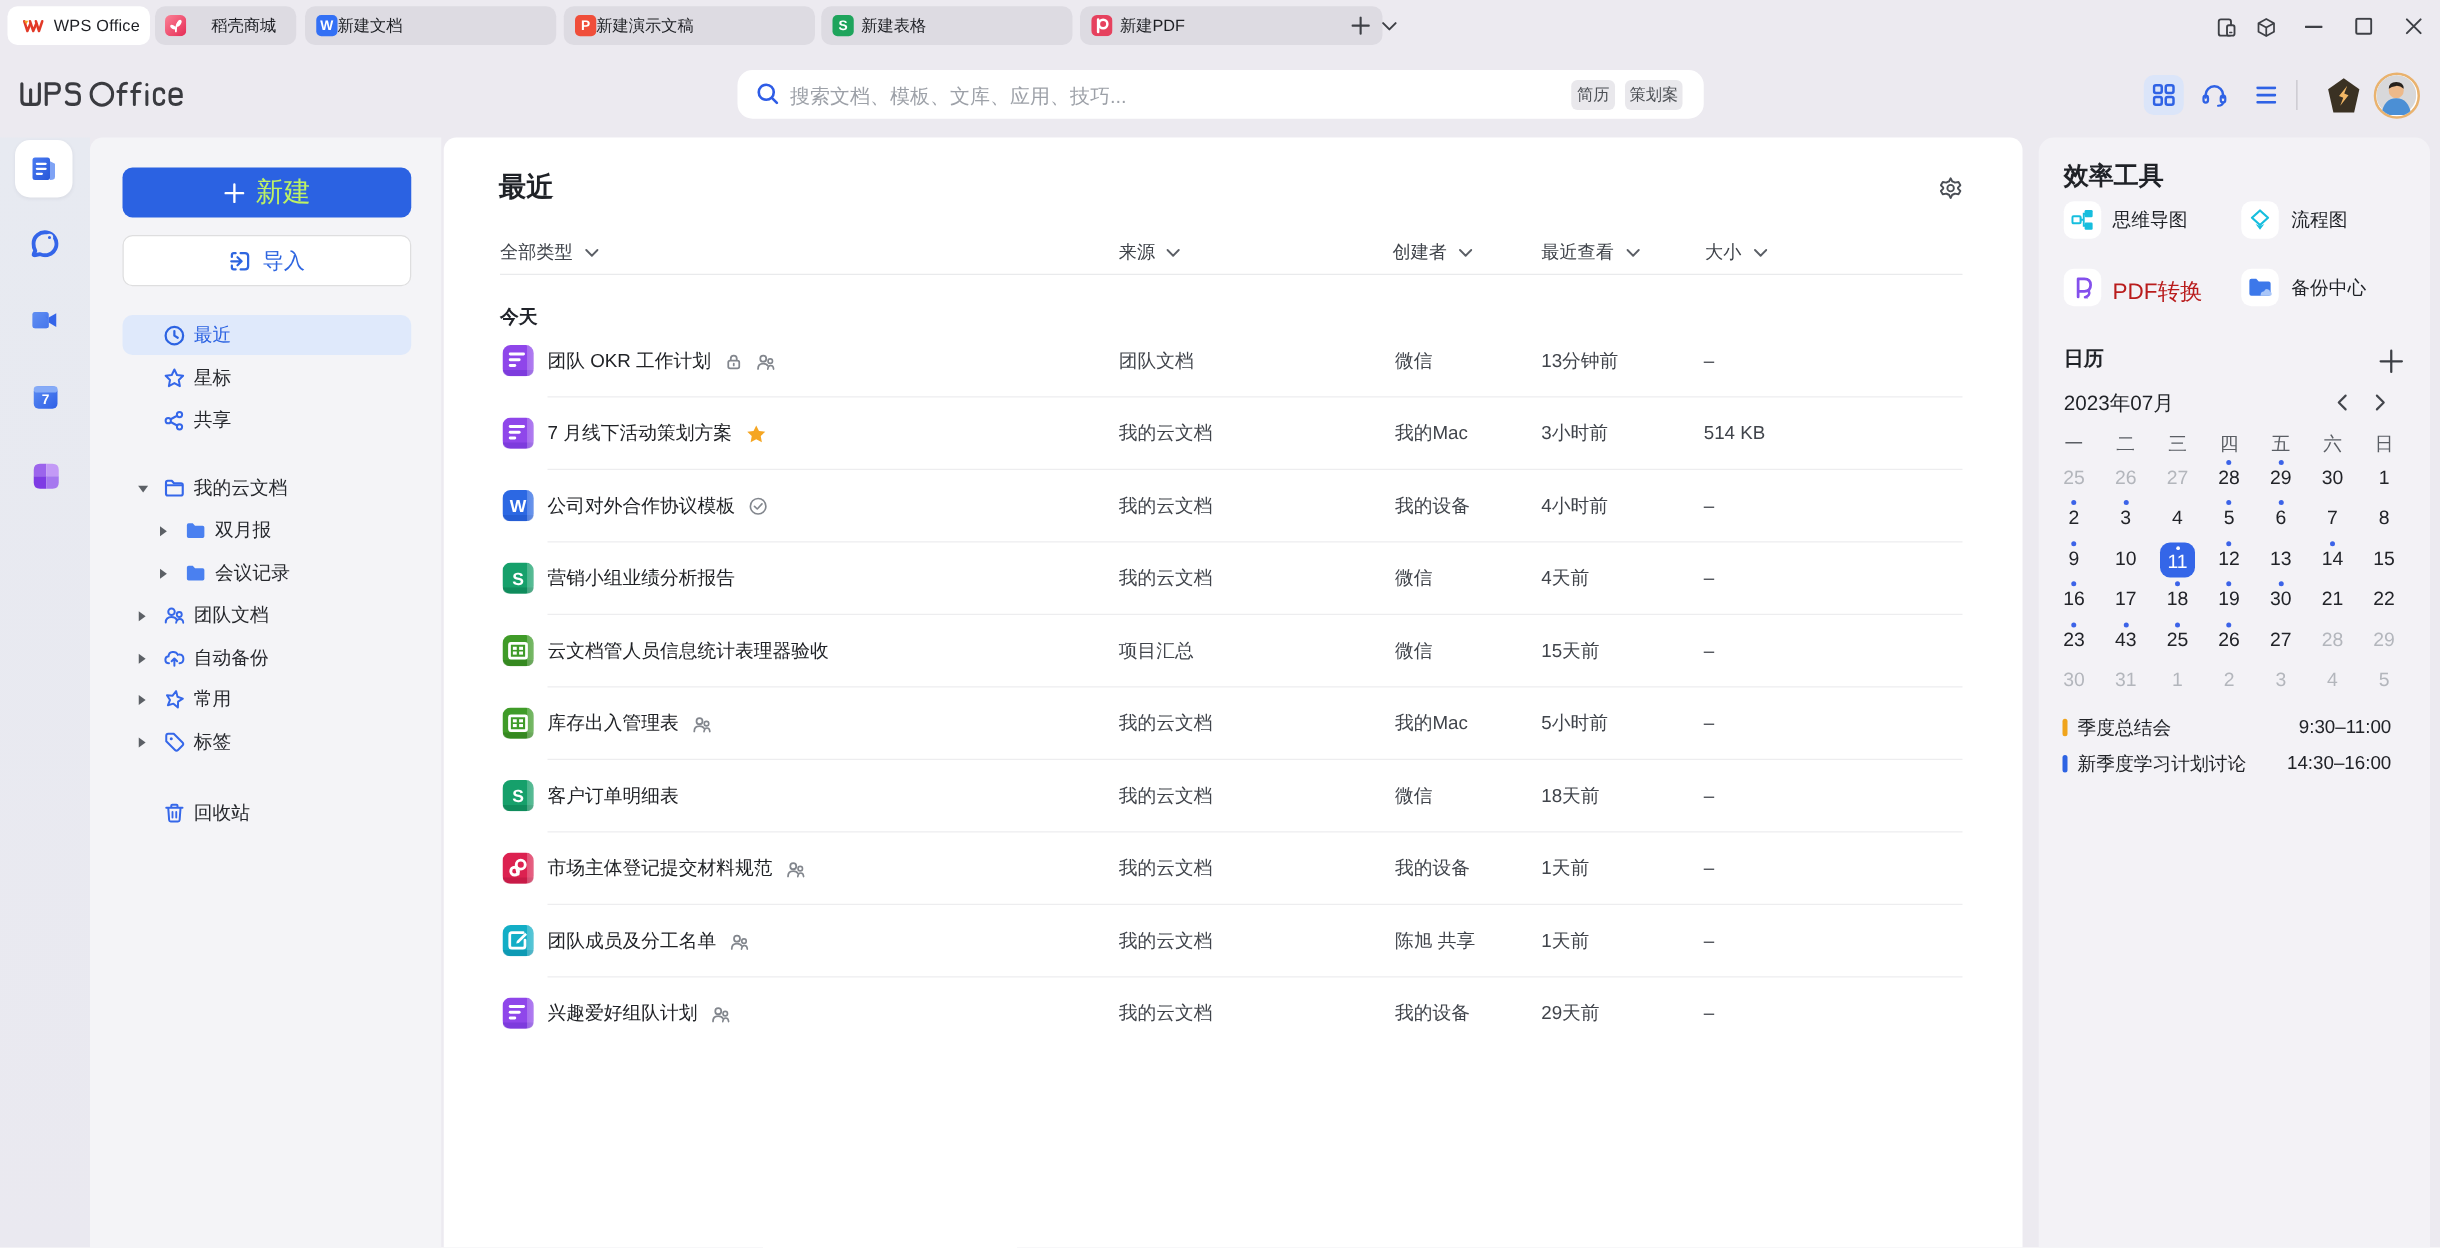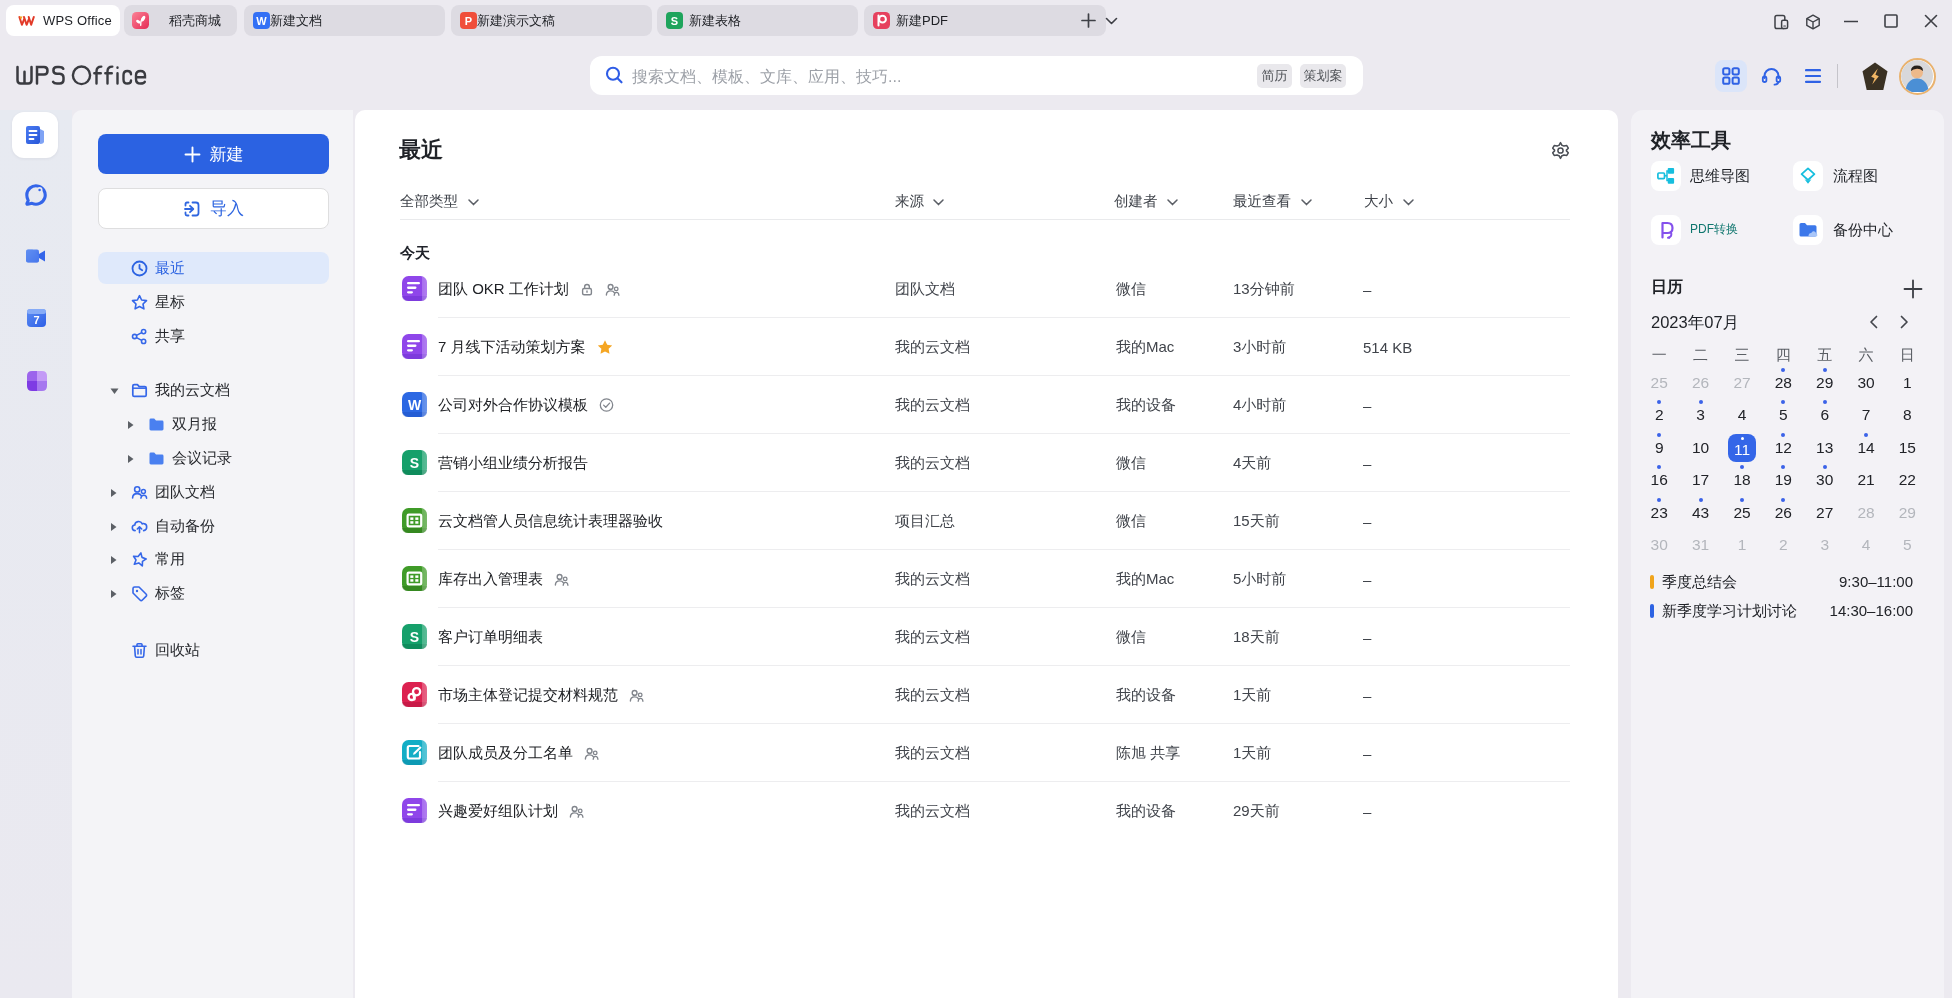--- a/index.html
+++ b/index.html
@@ -197,21 +197,21 @@
     <path d="M11 1 H16 Q21 1 21 6 V11 H11 Z" fill="#c39af6"></path>
     <path d="M1 11 H11 V21 H6 Q1 21 1 16 Z" fill="#7e3be4"></path>
     <path d="M11 11 H21 V16 Q21 21 16 21 H11 Z" fill="#a678ef"></path>
   </svg>
 
 <div class="abs" id="sidebar" style="left:72px;top:110px;width:281px;height:888px;background:#f4f4f7;border-radius:10px 0 0 0"></div>
 <div class="abs" style="left:98px;top:134px;width:231px;height:40px;background:#2b62e2;border-radius:8px;display:flex;align-items:center;justify-content:center">
   <svg width="17" height="17" viewBox="0 0 17 17">
       <path d="M8.5 1.5 V15.5 M1.5 8.5 H15.5" stroke="#fff" stroke-width="1.9" stroke-linecap="round"></path>
     </svg>
-  <span style="color:#ffffff;font-size:17px;margin-left:9px">新建</span>
+  <span style="color:#bef264;font-size:22px;margin-left:9px">新建</span>
 </div>
 <div class="abs" style="left:98px;top:188px;width:231px;height:41px;background:#fff;border:1px solid #dededf;border-radius:8px;display:flex;align-items:center;justify-content:center">
   <svg width="18" height="18" viewBox="0 0 18 18">
       <path d="M9.5 2.5 H13 Q15.5 2.5 15.5 5 V13 Q15.5 15.5 13 15.5 H9.5 M5.5 2.5 H4 Q2.5 2.5 2.5 4 V5.5 M2.5 12.5 V14 Q2.5 15.5 4 15.5 H5.5" fill="none" stroke="#2f66e0" stroke-width="1.8" stroke-linecap="round"></path>
       <path d="M2 9 H10 M7 5.8 L10.3 9 L7 12.2" fill="none" stroke="#2f66e0" stroke-width="1.8" stroke-linecap="round" stroke-linejoin="round"></path>
     </svg>
   <span style="color:#2f66e0;font-size:17px;margin-left:9px">导入</span>
 </div>
 
 <div class="abs" style="left:98px;top:252px;width:231px;height:32px;background:#dfe9fb;border-radius:8px"></div>
@@ -587,21 +587,21 @@
       <path d="M9 1.4 L15.4 7.2 L9 13 L2.6 7.2 Z" fill="none" stroke="#16bede" stroke-width="1.8" stroke-linejoin="round"></path>
       <path d="M5.5 12.2 L9 16.8 L12.5 12.2 L9 13.8 Z" fill="#16bede"></path>
     </svg>
   <div class="abs" style="left:202px;top:57px;font-size:15px;color:#1f2227">流程图</div>
   <div class="abs" style="left:20px;top:105px;width:30px;height:30px;background:#fff;border-radius:8px"></div>
   <svg class="abs" style="left:26px;top:110px" width="19" height="20" viewBox="0 0 19 20">
       <path d="M5.5 17.5 V3 H10.5 Q15.5 3 15.5 8 Q15.5 13 10.5 13 H5.5" fill="none" stroke="#8450ec" stroke-width="2.2" stroke-linecap="round" stroke-linejoin="round"></path>
       <path d="M13.8 12 Q15.8 16.5 11 17.8" fill="none" stroke="#8450ec" stroke-width="2" stroke-linecap="round"></path>
       <path d="M13.2 18.9 L10.4 18.1 L12.4 15.9 Z" fill="#8450ec"></path>
     </svg>
-  <div class="abs" style="left:59px;top:111px;font-size:12px;color:#0f766e">PDF转换</div>
+  <div class="abs" style="left:59px;top:111px;font-size:18px;color:#b91c1c">PDF转换</div>
   <div class="abs" style="left:162px;top:105px;width:30px;height:30px;background:#fff;border-radius:8px"></div>
   <svg class="abs" style="left:167px;top:111px" width="20" height="18" viewBox="0 0 20 18">
       <path d="M1.5 3.6 Q1.5 2 3.1 2 H7 L9 4.2 H16.9 Q18.5 4.2 18.5 5.8 V14 Q18.5 15.6 16.9 15.6 H3.1 Q1.5 15.6 1.5 14 Z" fill="#3c78ea"></path>
       <path d="M10.5 15.6 Q10.2 12.2 13.3 11.9 Q14 10 16 10.3 Q18 10.6 18 12.4 Q19.6 12.8 19.4 14.3 Q19.2 15.6 17.6 15.6 Z" fill="#a9c6f8"></path>
     </svg>
   <div class="abs" style="left:202px;top:111px;font-size:15px;color:#1f2227">备份中心</div>
 
   <div class="abs" style="left:20px;top:167px;font-size:16px;font-weight:bold;color:#1f2227">日历</div>
   <svg class="abs" style="left:272px;top:169px" width="20" height="20" viewBox="0 0 20 20">
       <path d="M10 1.5 V18.5 M1.5 10 H18.5" stroke="#3c3f45" stroke-width="1.8" stroke-linecap="round"></path>

